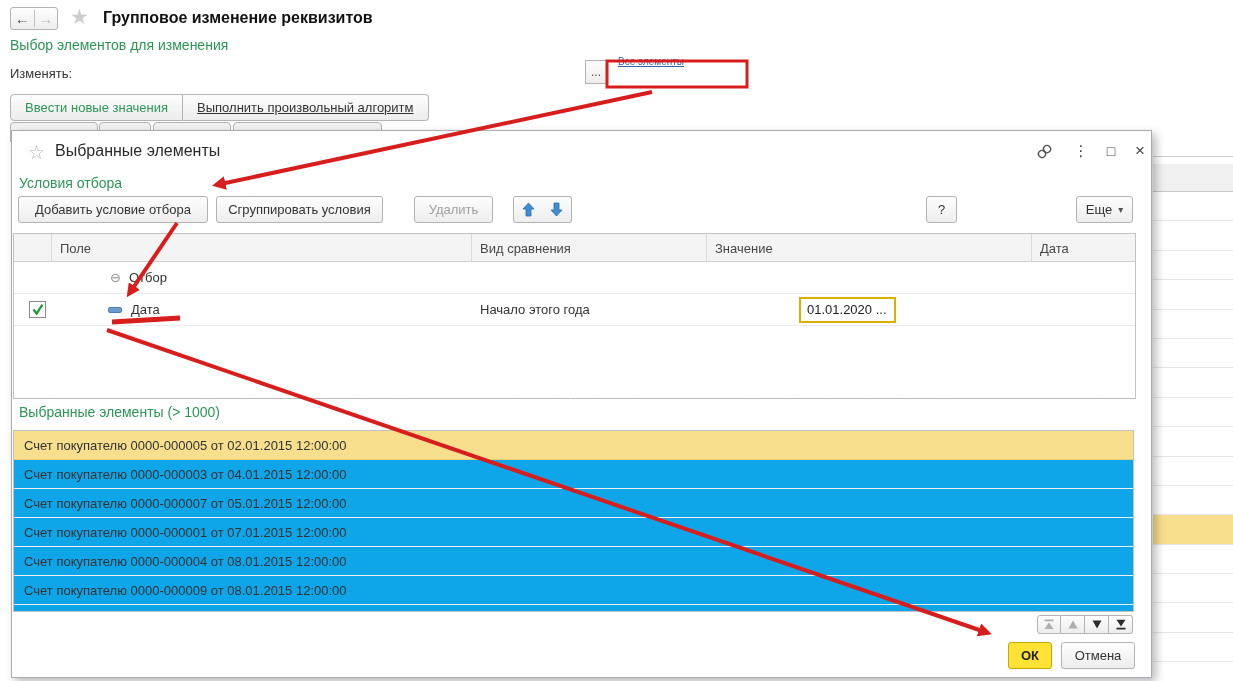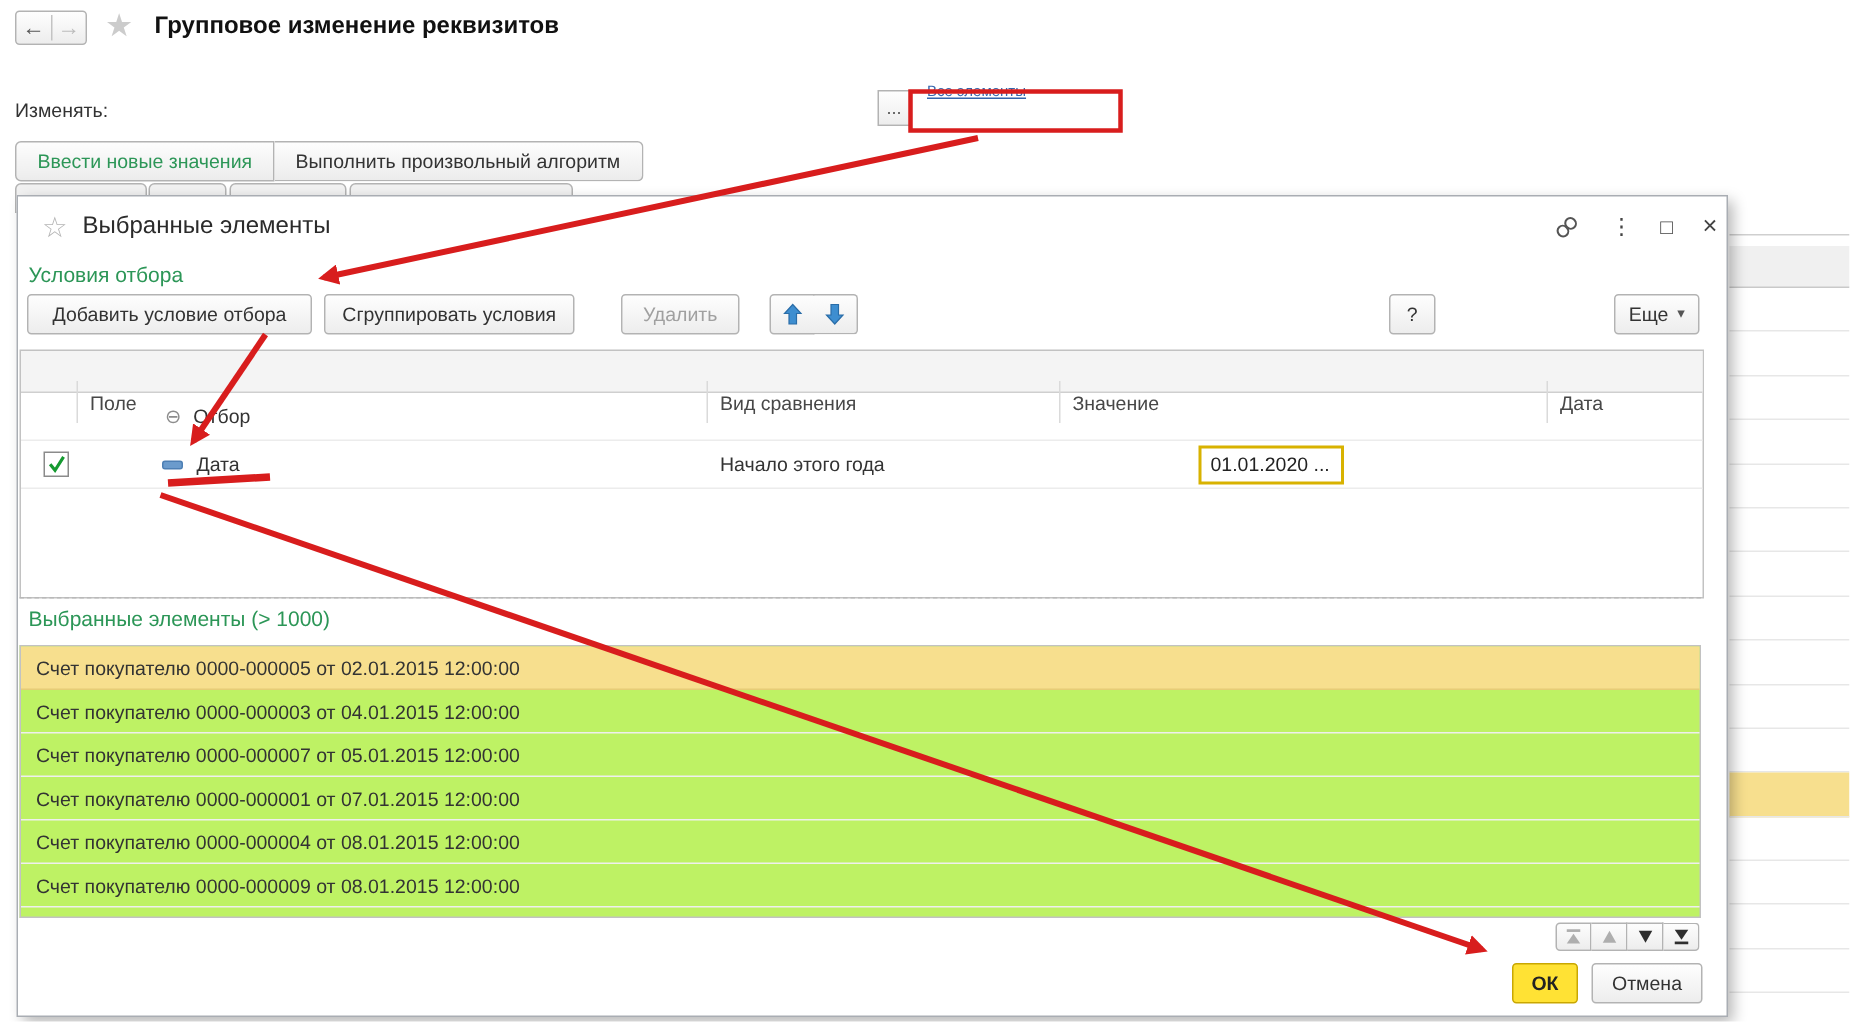--- a/index.html
+++ b/index.html
@@ -28,21 +28,21 @@
   .change-label{left:10px;top:66px;}
   .change-input{left:70px;top:60px;width:509px;height:24px;border:1px solid #9e9e9e;box-sizing:border-box;
        padding:0 6px;font:13px "Liberation Sans",sans-serif;color:#222;background:#fff;}
   .dots-btn{left:585px;top:60px;width:22px;height:24px;border-radius:0;font-size:12px;color:#555;}
   .all-link{left:618px;top:56px;font-size:10px;}
 
   .tabgroup{left:10px;top:94px;height:27px;display:flex;position:absolute;}
   .tab{display:flex;align-items:center;justify-content:center;padding:0 14px;
        background:linear-gradient(#fdfdfd,#ececec);border:1px solid #b3b3b3;box-sizing:border-box;height:27px;}
   .tab:first-child{border-radius:4px 0 0 4px;}
-  .tab:last-child{border-radius:0 4px 4px 0;border-left:none;}
+  .tab:last-child{border-radius:0 4px 4px 0;border-left:none;text-decoration:underline;}
   .tab.active{color:var(--green,#2c9657);}
 
   
   .bg-btn{position:absolute;top:122px;height:20px;background:#f1f1f1;border:1px solid #b3b3b3;
        border-radius:4px 4px 0 0;box-sizing:border-box;z-index:1;}
 
   
   .bg-strip{left:1153px;top:0;width:80px;height:681px;z-index:0;}
   .bg-strip .hline{position:absolute;left:0;width:80px;height:1px;background:#cfcfcf;}
   .bg-strip .hdr{position:absolute;left:0;top:164px;width:80px;height:28px;background:#f0f0f0;
@@ -59,38 +59,38 @@
   .ticon{position:absolute;top:10px;width:22px;height:20px;display:flex;align-items:center;justify-content:center;
        color:#444;font-size:15px;}
   .conds-title{left:7px;top:44px;font-size:14px;}
 
   .tb{top:65px;height:27px;}
   .arrbtn{top:65px;width:30px;height:27px;}
 
   .sel-table{left:1px;top:102px;width:1121px;border:1px solid #c2c2c2;box-sizing:content-box;background:#fff;}
   .thead{display:flex;height:28px;background:#f4f4f4;border-bottom:1px solid #cfcfcf;box-sizing:border-box;}
   .thead .th{display:flex;align-items:center;padding-left:8px;box-sizing:border-box;color:#474747;
-       border-right:1px solid #dadada;height:28px;margin-top:20px;}
+       border-right:1px solid #dadada;height:28px;}
   .c0{width:38px;}.c1{width:420px;}.c2{width:235px;}.c3{width:325px;}.c4{width:103px;border-right:none !important;}
   .trow{display:flex;height:32px;align-items:center;border-bottom:1px solid #ececec;box-sizing:border-box;}
   .trow .td{display:flex;align-items:center;height:32px;box-sizing:border-box;}
   .group-ind{padding-left:58px;color:#333;}
   .collapse-ic{color:#8d8d8d;margin-right:8px;font-size:13px;}
   .cb{width:17px;height:17px;border:1px solid #8b8b8b;background:#fff;margin-left:15px;display:flex;
       align-items:center;justify-content:center;box-sizing:border-box;}
   .eq-badge{width:14px;height:6px;border-radius:2px;background:#6b9bcc;border:1px solid #4d7fb4;
       margin-left:56px;margin-right:9px;box-sizing:border-box;}
   .date-box{margin:2px;width:97px;height:26px;border:2px solid var(--date-border,#d8b200);box-sizing:border-box;
       display:flex;align-items:center;padding-left:6px;background:#fff;color:#222;}
   .tbody-empty{height:72px;}
 
   .splitter{left:1px;top:267px;width:1121px;border-top:1px dashed #b9b9b9;}
   .sel-title{left:7px;top:273px;font-size:14px;}
 
-  .items{left:1px;top:299px;width:1121px;height:182px;border:1px solid #c2c2c2;box-sizing:border-box;background:#bef264;}
+  .items{left:1px;top:299px;width:1121px;height:182px;border:1px solid #c2c2c2;box-sizing:border-box;background:#0ea5e9;}
   .item{height:29px;display:flex;align-items:center;padding-left:10px;border-bottom:1px solid #efefef;
       box-sizing:border-box;color:#333;}
   .item.selected{background:var(--selection,#f7df8e);border-bottom:1px solid #e6cc77;}
 
   .navbtns{left:1025px;top:484px;display:flex;position:absolute;}
   .nbtn{width:24px;height:19px;display:flex;align-items:center;justify-content:center;
       background:linear-gradient(#fdfdfd,#ededed);border:1px solid #b3b3b3;box-sizing:border-box;}
   .nbtn + .nbtn{border-left:none;}
   .nbtn:first-child{border-radius:3px 0 0 3px;}
   .nbtn:last-child{border-radius:0 3px 3px 0;}
@@ -140,20 +140,21 @@
   <div class="btn navgroup">
     <div class="half back">
         <span>←</span>
       </div>
     <div class="half fwd">
         <span>→</span>
       </div>
   </div>
   <div class="abs fav-star">★</div>
   <div class="abs page-title">Групповое изменение реквизитов</div>
+  <div class="abs section-title green">Выбор элементов для изменения</div>
 
   <div class="abs change-label">Изменять:</div>
   <div class="btn dots-btn">...</div>
   <a class="abs all-link link">Все элементы</a>
 
   <div class="tabgroup">
     <div class="tab active">Ввести новые значения</div>
     <div class="tab">Выполнить произвольный алгоритм</div>
   </div>
 

